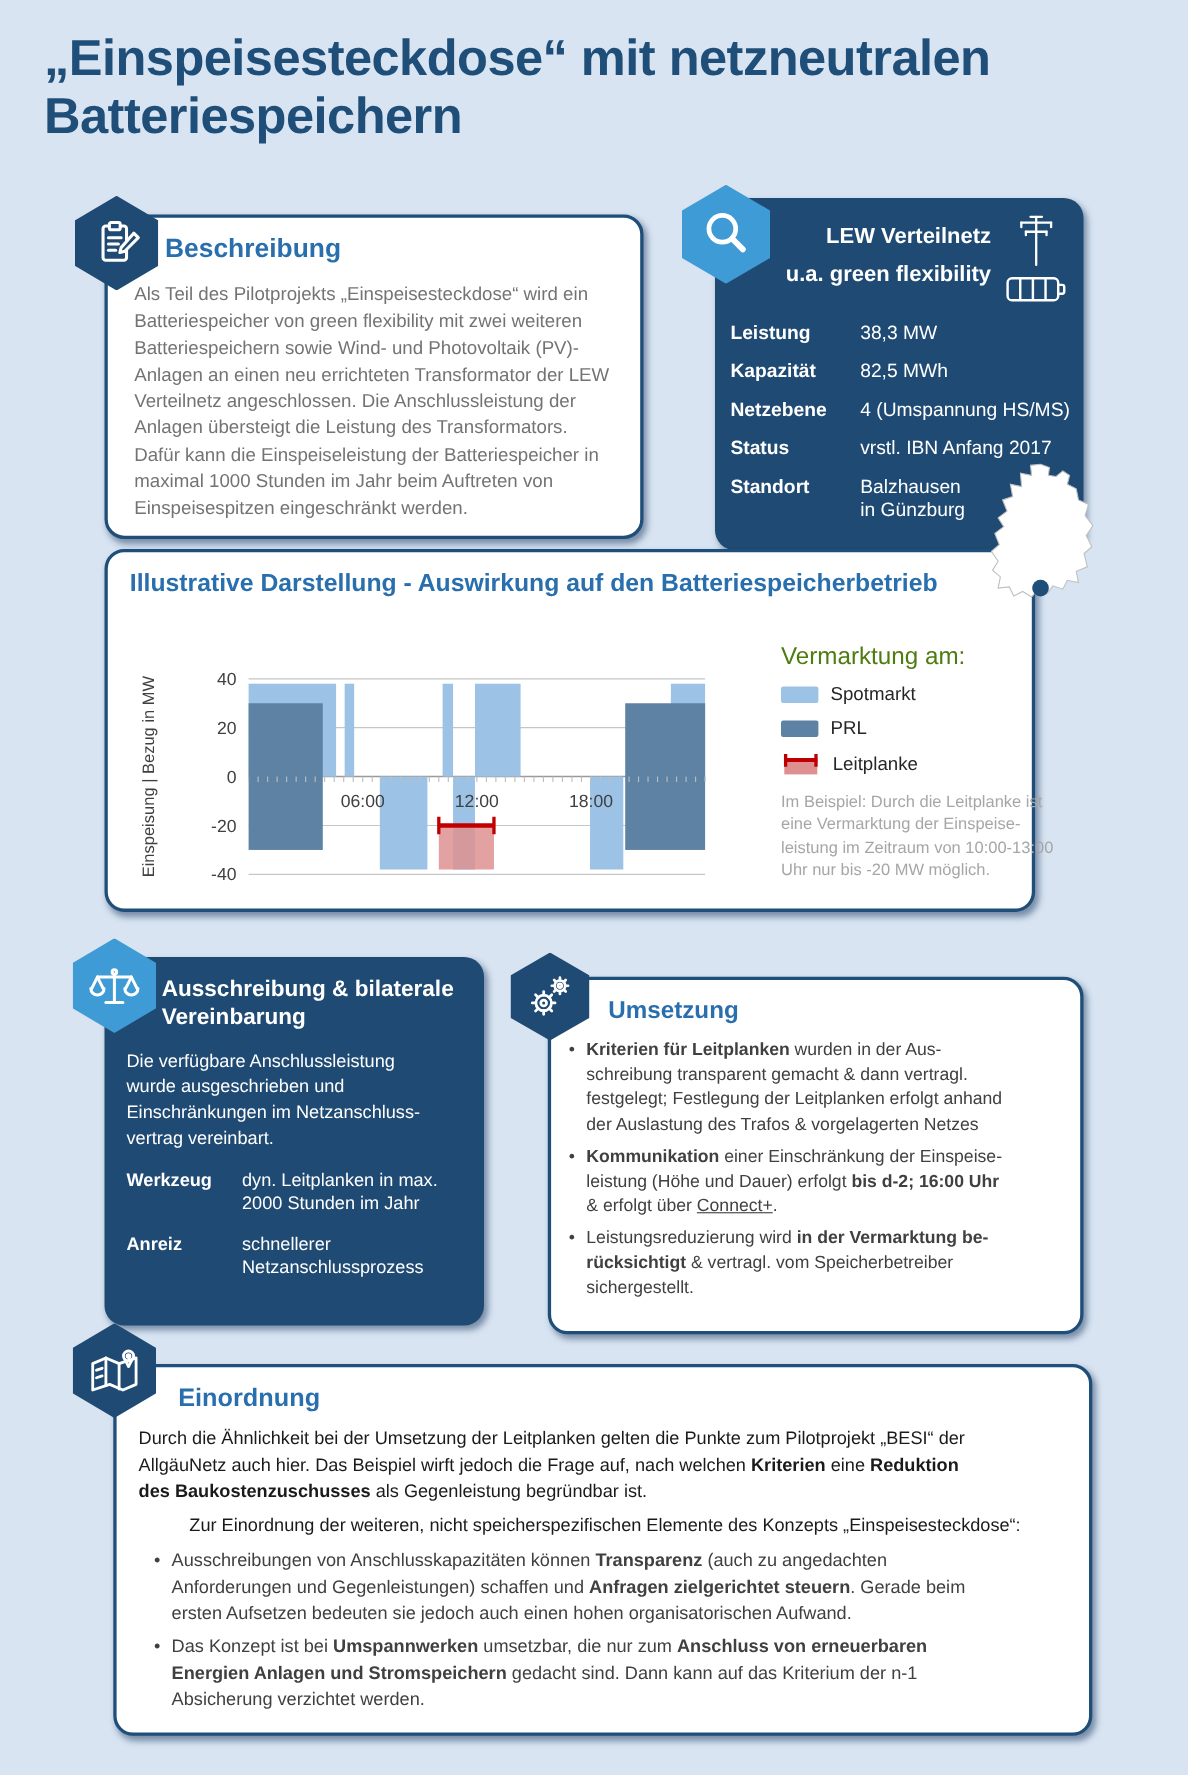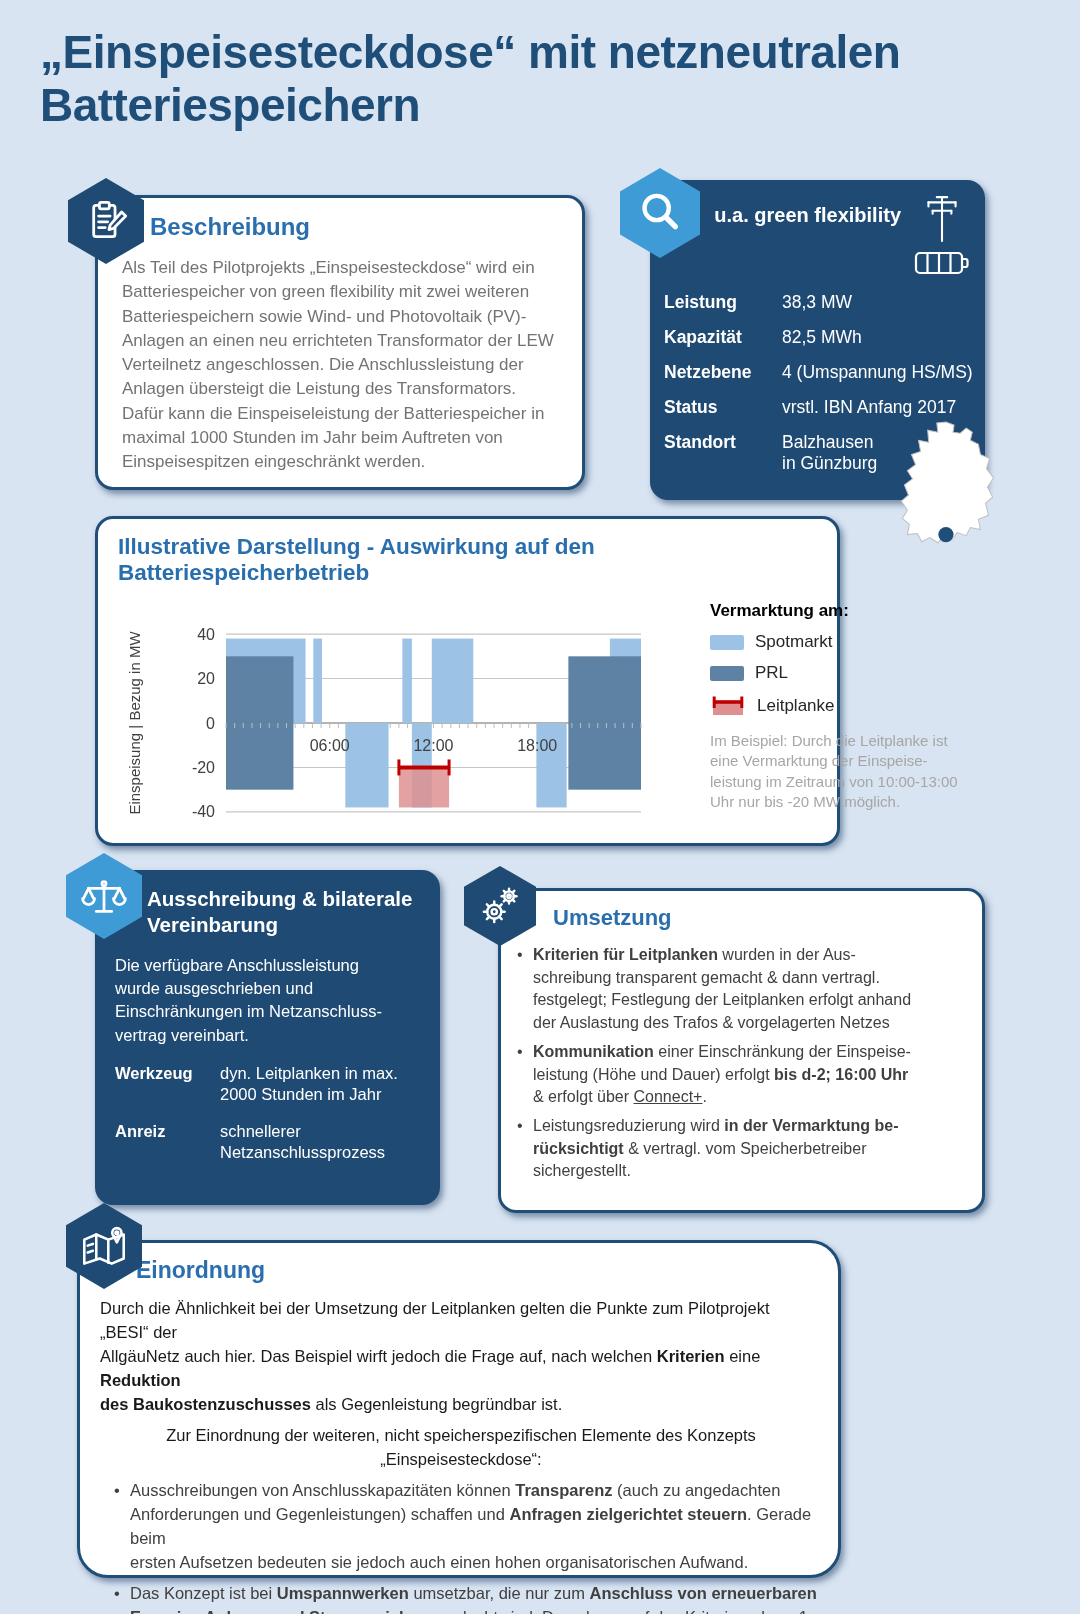--- a/index.html
+++ b/index.html
@@ -44,25 +44,25 @@
   .proj-titles div{ font-size:20px; font-weight:700; line-height:1.7; }
   .proj-icons{ width:62px; display:flex; flex-direction:column; align-items:center; gap:4px; }
   .proj-rows{ margin-top:14px; display:flex; flex-direction:column; gap:13px; }
   .proj-row{ display:grid; grid-template-columns:118px 1fr; font-size:17.5px; line-height:1.25; }
   .proj-row .lbl{ font-weight:700; }
 
   
   #germany{ position:absolute; left:898px; top:420px; width:104px; height:142px; z-index:7; }
 
   
-  #chart-card{ left:95px; top:516px; width:745px; height:330px; }
+  #chart-card{ left:95px; top:499px; width:846px; height:330px; }
   #chart-card h2{ margin:15px 0 0 20px; font-size:22.5px; }
   #chart-svg{ position:absolute; left:10px; top:72px; }
   .legend{ position:absolute; left:612px; top:82px; width:262px; }
-  .legend-title{ font-size:17px; font-weight:700; color:#000000; }
+  .legend-title{ font-size:22px; font-weight:400; color:#4d7c0f; }
   .legend-item{ display:flex; align-items:center; gap:11px; margin-top:11px; font-size:17px; color:#262626; }
   .swatch{ width:34px; height:15px; border-radius:2px; flex:0 0 auto; }
   .legend-note{ margin-top:13px; font-size:15px; line-height:1.36; color:#A6A6A6; }
 
   
   #ausschreibung{ left:95px; top:870px; width:345px; height:335px; }
   #ausschreibung h2{ margin:16px 12px 0 52px; font-size:20.5px; font-weight:700; line-height:1.25; color:#fff; }
   #ausschreibung .body{ margin:17px 14px 0 20px; font-size:16.5px; line-height:1.4; }
   .aus-rows{ margin:16px 14px 0 20px; display:flex; flex-direction:column; gap:15px; }
   .aus-row{ display:grid; grid-template-columns:105px 1fr; font-size:16.5px; line-height:1.3; }
@@ -70,21 +70,21 @@
 
   
   #umsetzung{ left:498px; top:888px; width:487px; height:325px; }
   #umsetzung h2{ margin:14px 0 0 52px; font-size:22px; }
   ul.bullets{ list-style:none; }
   #umsetzung ul.bullets{ margin:13px 12px 0 14px; }
   ul.bullets li{ position:relative; padding-left:18px; font-size:16px; line-height:1.42; color:#404040; margin-bottom:6px; white-space:pre-line; }
   ul.bullets li::before{ content:"•"; position:absolute; left:2px; top:0; }
 
   
-  #einordnung{ left:77px; top:1240px; width:764px; height:338px;border-radius:31px; }
+  #einordnung{ left:103px; top:1240px; width:890px; height:338px; }
   #einordnung h2{ margin:14px 0 0 56px; font-size:23px; }
   #einordnung .content{ margin:13px 16px 0 20px; font-size:16.5px; line-height:1.45; color:#1A1A1A; }
   #einordnung .content p{ white-space:pre-line; }
   #einordnung .content p + p{ margin-top:7px;text-align:center; }
   #einordnung ul.bullets{ margin-top:8px; margin-left:12px; }
   #einordnung ul.bullets li{ font-size:16.5px; line-height:1.45; margin-bottom:7px; }
 
   .icon-svg{ display:block; }
 </style>
 </head>
@@ -120,20 +120,21 @@
 
   <div class="hex blue" style="left:620px;top:168px;width:80px;height:90px;">
     <svg class="icon-svg" width="50" height="50" viewBox="0 0 30 30" fill="none" stroke="#FFFFFF" stroke-linecap="round">
       <circle cx="13" cy="12" r="7.3" stroke-width="2.6"></circle>
       <line x1="18.4" y1="17.4" x2="24.2" y2="23.2" stroke-width="3.2"></line>
     </svg>
   </div>
   <section class="card dark" id="projekt">
     <div class="proj-head">
       <div class="proj-titles">
+        <div>LEW Verteilnetz</div>
         <div>u.a. green flexibility</div>
       </div>
       <div class="proj-icons">
         <span>
           <svg class="icon-svg" width="42" height="50" viewBox="0 0 40 48" fill="none" stroke="#FFFFFF" stroke-width="2" stroke-linecap="round">
             <line x1="20" y1="3" x2="20" y2="45"></line>
             <line x1="7" y1="8" x2="33" y2="8"></line>
             <line x1="7" y1="8" x2="7" y2="12"></line>
             <line x1="33" y1="8" x2="33" y2="12"></line>
             <line x1="11" y1="16" x2="29" y2="16"></line>

